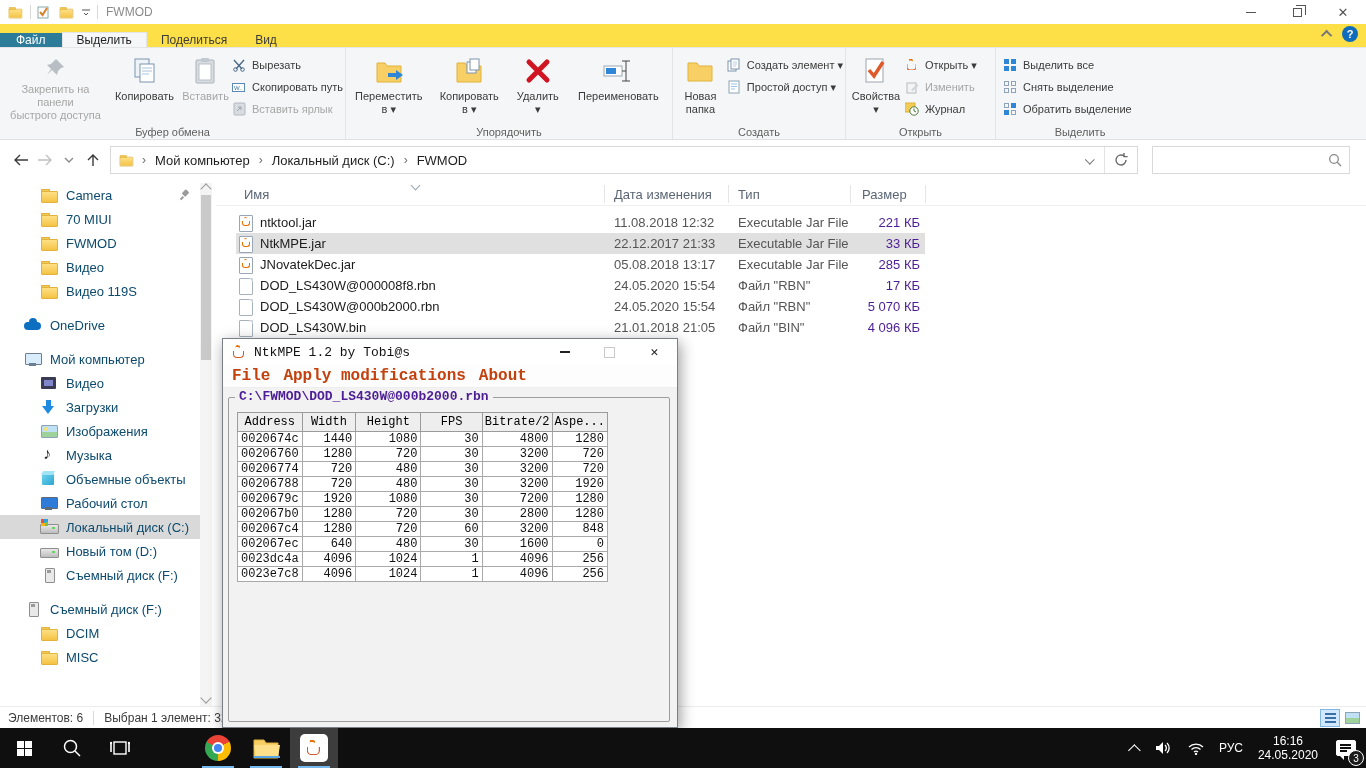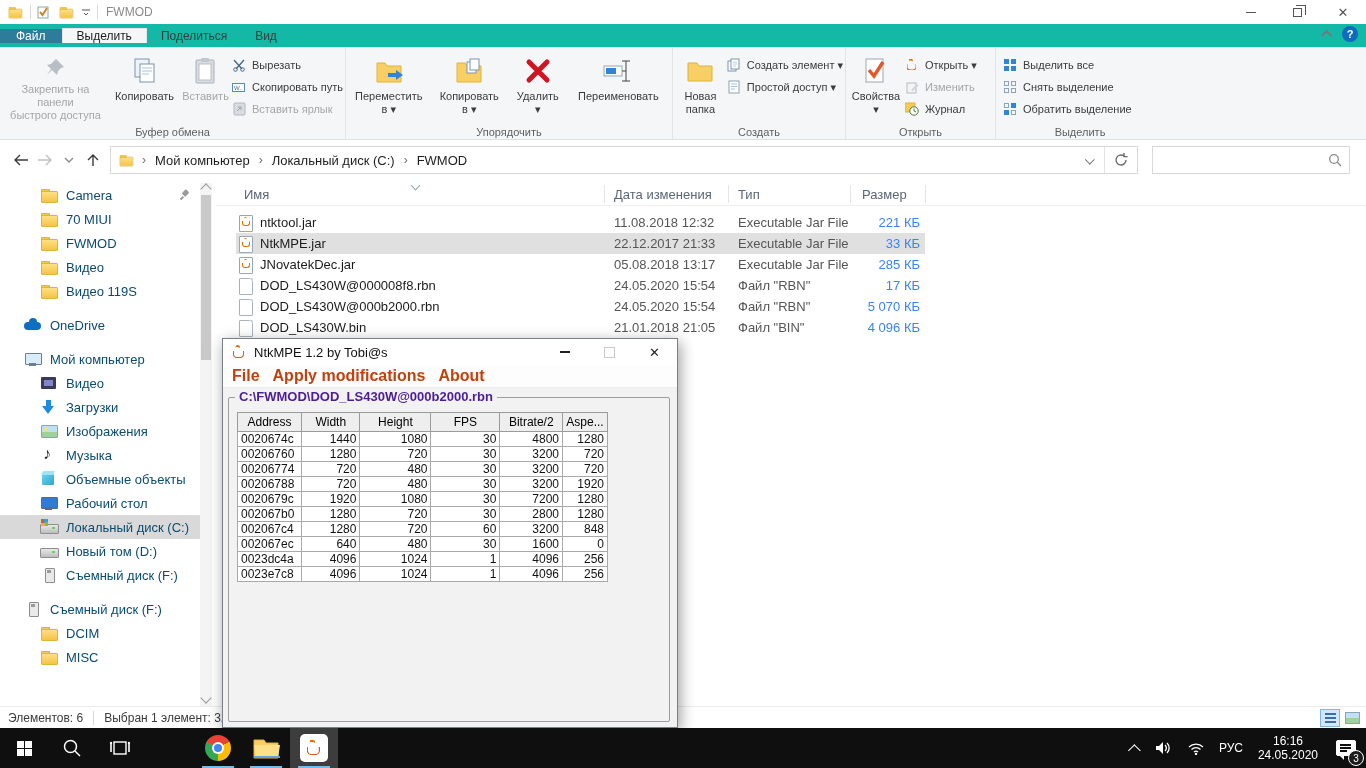--- a/index.html
+++ b/index.html
@@ -13,21 +13,21 @@
   .qat .sep{width:1px;height:14px;background:#d8d8d8}
   .win-title{color:#8a8a8a;font-size:12px;margin-left:8px}
   .caption-btns{position:absolute;right:0;top:0;display:flex}
   .cap-btn{width:46px;height:24px;display:flex;align-items:center;justify-content:center;color:#444;font-size:12px}
   .restore-glyph{width:9px;height:9px;border:1px solid #555;position:relative;background:#fff}
   .restore-glyph::before{content:"";position:absolute;left:2px;top:-4px;width:9px;height:9px;border:1px solid #555;border-left:none;border-bottom:none}
   .min-glyph{width:10px;height:1px;background:#555}
   .x-glyph{font-size:13px;line-height:1;color:#555}
 
   
-  .tabrow{position:absolute;left:0;top:24px;width:100%;height:24px;background:#14b8a6;border-bottom:1px solid #e5e5e5;display:flex;align-items:center;font-size:12px}
+  .tabrow{position:absolute;left:0;top:24px;width:100%;height:24px;background:#fde047;border-bottom:1px solid #e5e5e5;display:flex;align-items:flex-end;font-size:12px}
   .tab{padding:0 14px;display:flex;align-items:center;color:#3b3b3b}
   .tab.file{background:#2d7d9a;color:#fff;padding:0 16px}
   .tab.active{background:#f5f6f7;border:1px solid #e5e5e5;border-bottom:none;color:#1e1e1e}
   .ribbon-helpers{position:absolute;right:8px;top:26px;display:flex;gap:10px;align-items:center;z-index:3}
   .chev-up{width:8px;height:8px;border-left:2px solid #777;border-top:2px solid #777;transform:rotate(45deg) translateY(2px)}
   .help-circ{width:16px;height:16px;border-radius:50%;background:#0f6cbd;color:#fff;font-size:11px;font-weight:bold;display:flex;align-items:center;justify-content:center}
 
   
   .ribbon{position:absolute;left:0;top:48px;width:100%;height:92px;background:#f5f6f7;border-bottom:1px solid #dfe0e1;display:flex}
   .rgroup{position:relative;height:100%;border-right:1px solid #e3e4e5;padding:2px 2px 16px 2px;display:flex;align-items:flex-start}
@@ -112,34 +112,34 @@
   .frow>*{position:relative;z-index:1}
   .ficon{width:16px;height:16px;margin-left:22px;position:relative;flex:0 0 16px}
   .ic-jar::before{content:"";position:absolute;left:1px;top:0;width:12px;height:15px;background:#fff;border:1px solid #98a6b8;border-radius:1px}
   .ic-jar::after{content:"";position:absolute;left:4px;top:6px;width:6px;height:4px;border:1.5px solid #e76f00;border-top:none;border-radius:0 0 3px 3px}
   .ic-jar .steam{position:absolute;left:6px;top:2px;width:3px;height:3px;border-top:1.5px solid #e76f00;border-radius:50%}
   .ic-file::before{content:"";position:absolute;left:1px;top:0;width:12px;height:15px;background:#fff;border:1px solid #a8b2bd;border-radius:1px}
   .ic-file::after{content:"";position:absolute;right:1px;top:0;border-left:4px solid transparent;border-top:4px solid #cfd6dd}
   .fname{margin-left:6px;white-space:nowrap}
   .fdate{position:absolute;left:398px;color:#555}
   .ftype{position:absolute;left:522px;color:#555}
-  .fsize{position:absolute;left:560px;width:144px;text-align:right;color:#3b82f6}
+  .fsize{position:absolute;left:560px;width:144px;text-align:right;color:#4c1d95}
 
   
   .statusbar{position:absolute;left:0;bottom:0;width:100%;height:22px;background:#fff;border-top:1px solid #ececec;display:flex;align-items:center;font-size:12px;color:#3b3b3b;z-index:5}
   .statusbar .st1{padding-left:8px}
   .statusbar .stsep{width:1px;height:14px;background:#d9d9d9;margin:0 10px}
   .viewbtns{position:absolute;right:4px;top:2px;display:flex;gap:2px}
   .vbtn{width:20px;height:18px;border:1px solid transparent;display:flex;align-items:center;justify-content:center;position:relative}
   .vbtn.sel{background:#cfe8ff;border-color:#84b6e0}
   .vb-list::before{content:"";width:11px;height:10px;background:repeating-linear-gradient(#3b6ea5 0 2px,transparent 2px 4px)}
   .vb-thumb::before{content:"";width:13px;height:10px;background:linear-gradient(#bfe0f5 55%,#9fd29b 55%);border:1px solid #8ba4b5}
 
   
-  .ntk{position:absolute;left:222px;top:338px;width:456px;height:390px;background:#f2f2f2;border:1px solid #7a7f87;box-shadow:2px 4px 14px rgba(0,0,0,.4);z-index:10;font-family:Liberation Sans, sans-serif}
+  .ntk{position:absolute;left:222px;top:338px;width:456px;height:390px;background:#f2f2f2;border:1px solid #7a7f87;box-shadow:2px 4px 14px rgba(0,0,0,.4);z-index:10;font-family:Liberation Mono, monospace}
   .ntk-titlebar{height:26px;background:#fff;display:flex;align-items:center;padding-left:8px;gap:7px}
   .ntk-title{font-size:13px;color:#111}
   .ntk-caps{margin-left:auto;display:flex;height:100%}
   .ntk-cap{width:45px;display:flex;align-items:center;justify-content:center;color:#222;font-size:13px}
   .ntk-max{width:11px;height:11px;border:1px solid #c9c9c9}
   .ntk-menubar{height:23px;background:#fdfdfd;display:flex;align-items:center;gap:0;padding-left:9px;border-bottom:1px solid #eee}
   .ntk-menu{font-size:16px;font-weight:bold;color:#c2410c;padding:0 9px 0 0;margin-right:4px}
   .ntk-content{position:absolute;left:0;top:49px;right:0;bottom:0}
   .groupbox{position:absolute;left:5px;top:9px;right:7px;bottom:5px;border:1px solid #9d9d9d;border-radius:2px}
   .groupbox-title{position:absolute;left:6px;top:-9px;background:#f2f2f2;padding:0 4px;font-size:13px;font-weight:bold;color:#4c1d95;white-space:nowrap}

